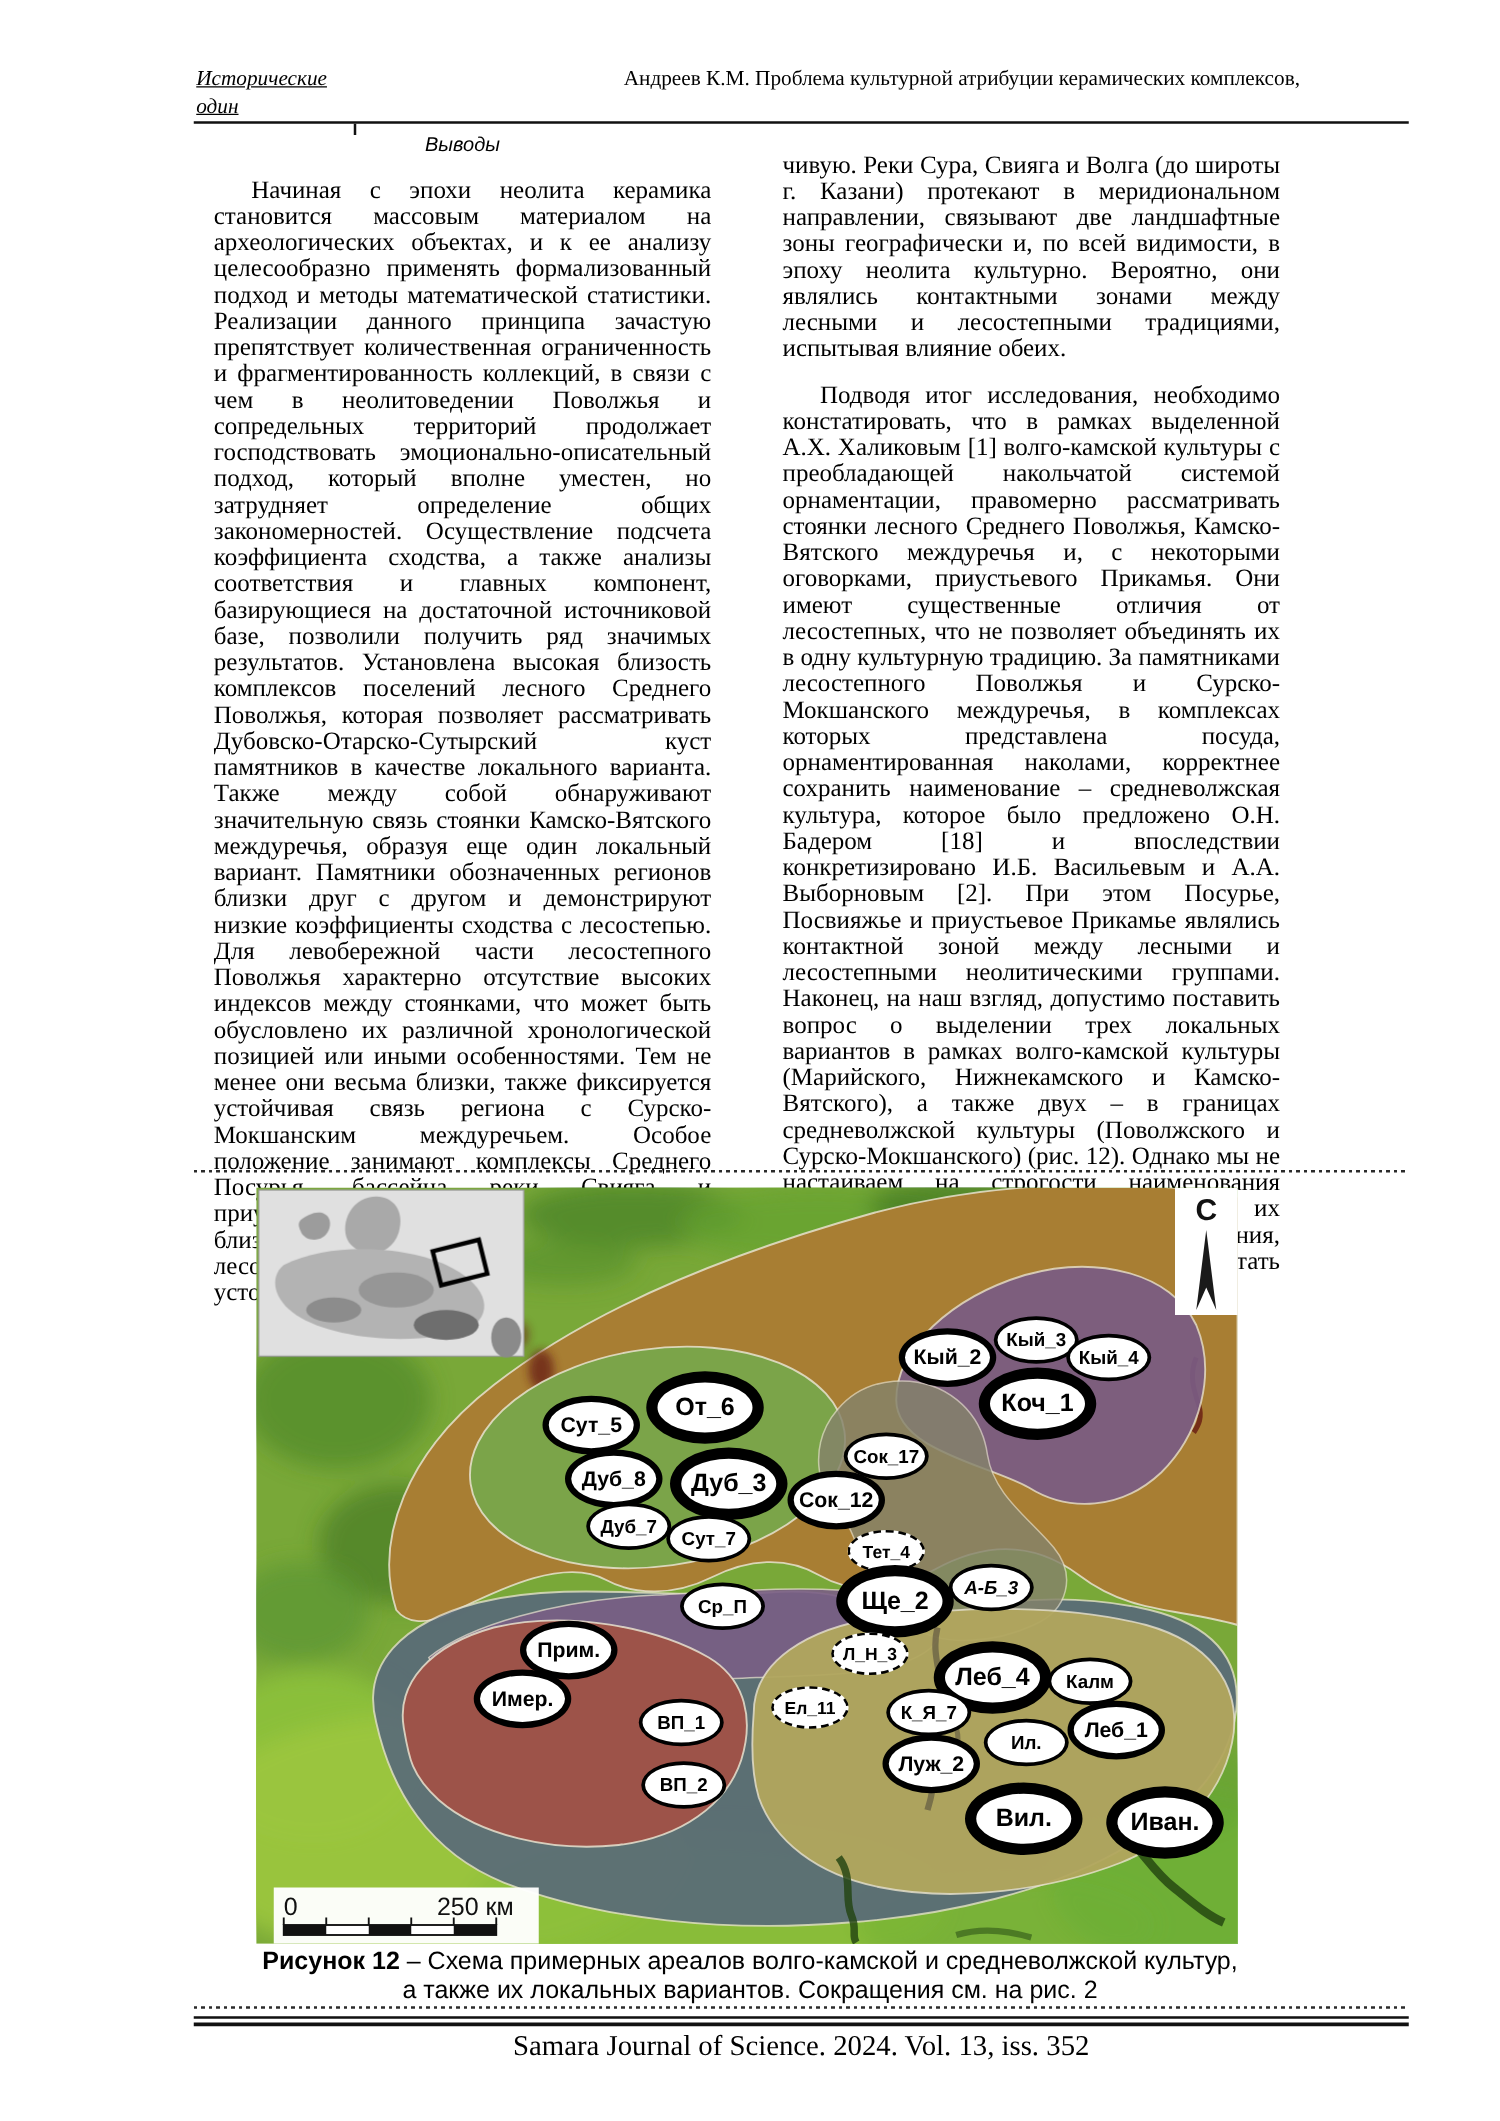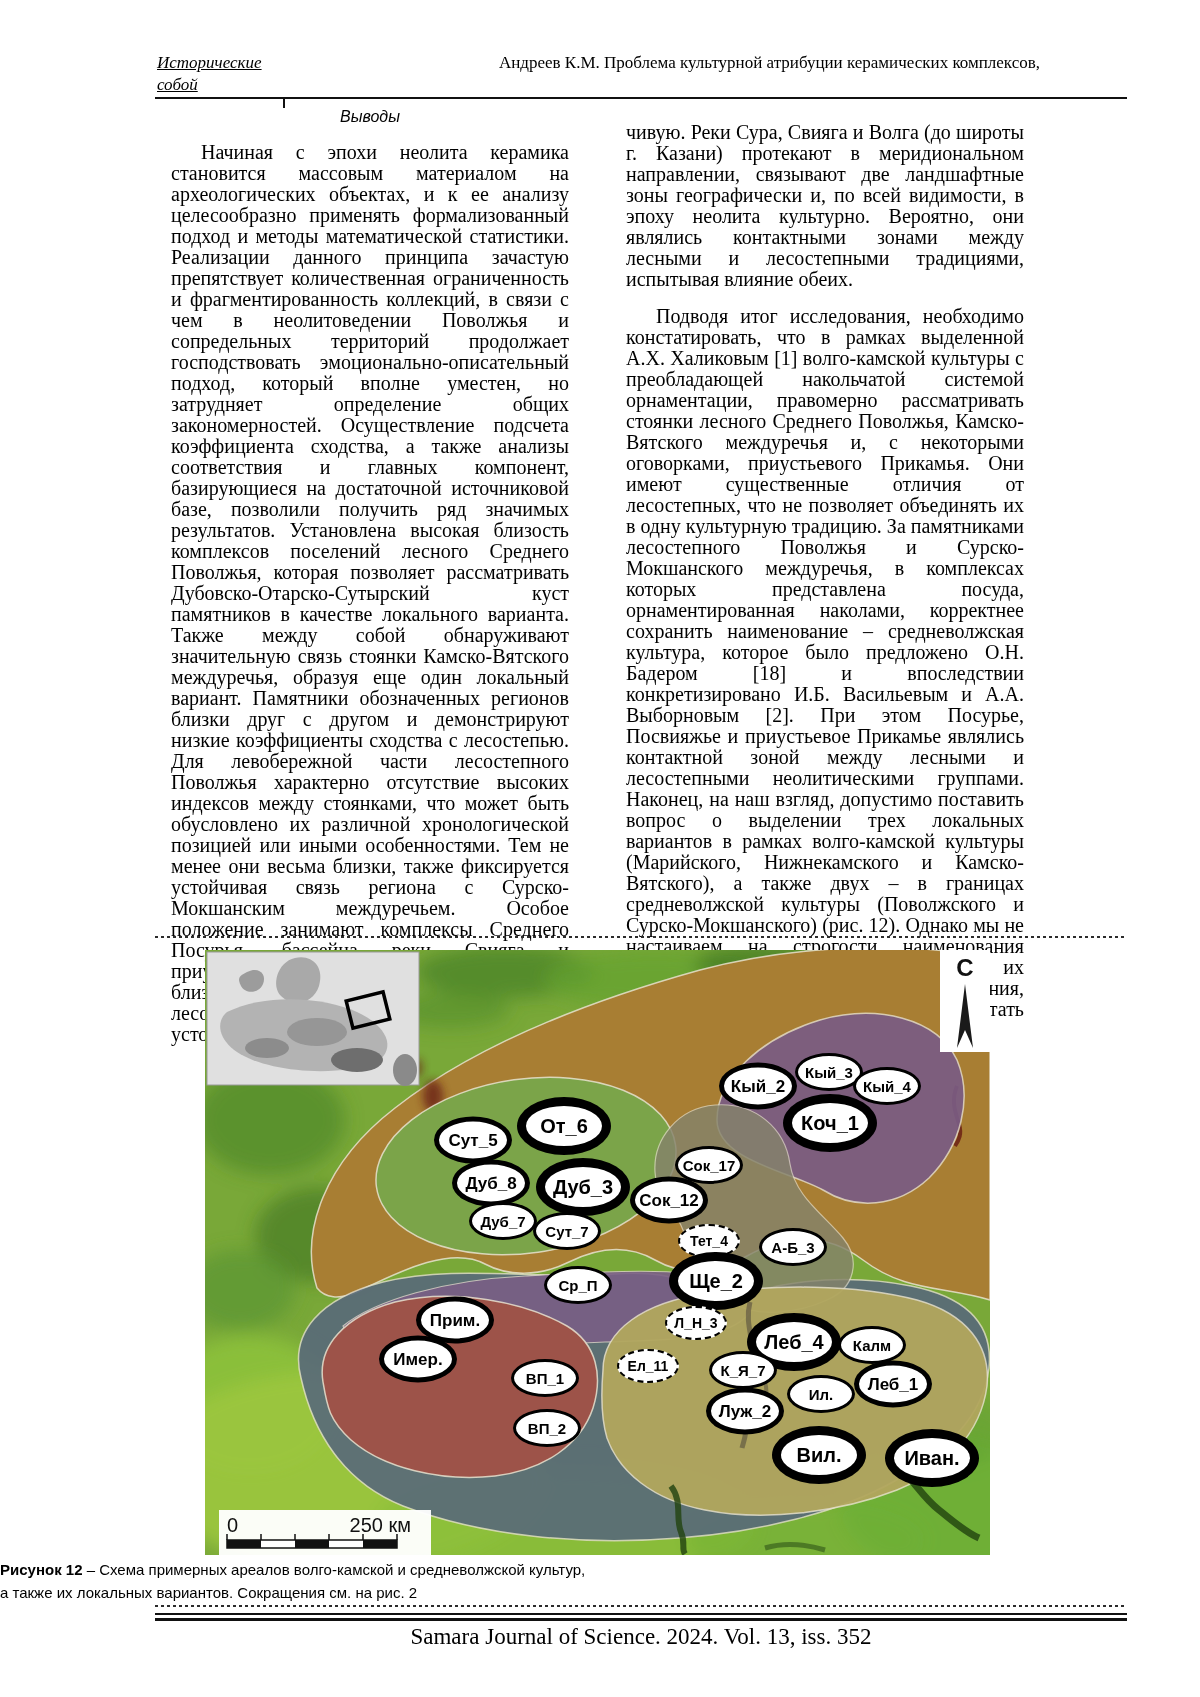--- a/index.html
+++ b/index.html
@@ -31,32 +31,32 @@
   .site{position:absolute;transform:translate(-50%,-50%);background:#ffffff;border:3px solid #000;border-radius:50%;
         display:flex;align-items:center;justify-content:center;font-family:"Liberation Sans",sans-serif;
         font-weight:bold;color:#000;white-space:nowrap;box-sizing:border-box;}
   .site.xl{width:94px;height:58px;border-width:9px;font-size:20px;}
   .site.lg{width:78px;height:47px;border-width:5px;font-size:17px;}
   .site.sm{width:68px;height:38px;border-width:3px;font-size:15px;}
   .site.dash{width:62px;height:34px;border:2px dashed #000;font-size:14px;}
   svg text{font-family:"Liberation Sans",sans-serif;}
 
   
-  .caption{position:absolute;left:0;top:1558px;width:1200px;font-family:"Liberation Sans",sans-serif;font-size:15px;line-height:23px;}
+  .caption{position:absolute;left:0;top:1558px;width:1200px;text-align:center;font-family:"Liberation Sans",sans-serif;font-size:20px;line-height:23px;}
   .caption b{font-weight:bold;}
   .footer{position:absolute;left:155px;top:1624px;width:972px;display:flex;justify-content:center;font-size:23px;font-family:Liberation Serif, serif;}
 </style>
 </head>
 <body>
 
 <div class="page">
 
   <div class="header-left">
     <div>Исторические</div>
-    <div>собой</div>
+    <div>один</div>
   </div>
   <div class="header-right">
     <div>Андреев К.М. Проблема культурной атрибуции керамических комплексов,</div>
   </div>
   <div class="header-rule"></div>
   <div class="header-tick"></div>
 
   <div class="col col-left">
     <h3 class="heading">Выводы</h3>
     <p class="indent">Начиная с эпохи неолита керамика становится массовым материалом на археологических объектах, и к ее анализу целесообразно применять формализованный подход и методы математической статистики. Реализации данного принципа зачастую препятствует количественная ограниченность и фрагментированность коллекций, в связи с чем в неолитоведении Поволжья и сопредельных территорий продолжает господствовать эмоционально-описательный подход, который вполне уместен, но затрудняет определение общих закономерностей. Осуществление подсчета коэффициента сходства, а также анализы соответствия и главных компонент, базирующиеся на достаточной источниковой базе, позволили получить ряд значимых результатов. Установлена высокая близость комплексов поселений лесного Среднего Поволжья, которая позволяет рассматривать Дубовско-Отарско-Сутырский куст памятников в качестве локального варианта. Также между собой обнаруживают значительную связь стоянки Камско-Вятского междуречья, образуя еще один локальный вариант. Памятники обозначенных регионов близки друг с другом и демонстрируют низкие коэффициенты сходства с лесостепью. Для левобережной части лесостепного Поволжья характерно отсутствие высоких индексов между стоянками, что может быть обусловлено их различной хронологической позицией или иными особенностями. Тем не менее они весьма близки, также фиксируется устойчивая связь региона с Сурско-Мокшанским междуречьем. Особое положение занимают комплексы Среднего Посурья, бассейна реки Свияга и приустьевого Прикамья, они обнаруживают близость со стоянками как лесной, так и лесостепной зон, причем с последними более устой-</p>
@@ -164,21 +164,21 @@
     <div class="sites">
         <div class="site lg" style="left: 268px; top: 190px;">Сут_5</div>
         <div class="site xl" style="left: 359px; top: 176px;">От_6</div>
         <div class="site lg" style="left: 286px; top: 233px;">Дуб_8</div>
         <div class="site xl" style="left: 378px; top: 237px;">Дуб_3</div>
         <div class="site sm" style="left: 298px; top: 271px;">Дуб_7</div>
         <div class="site sm" style="left: 362px; top: 281px;">Сут_7</div>
         <div class="site sm" style="left: 504px; top: 215px;">Сок_17</div>
         <div class="site lg" style="left: 464px; top: 250px;">Сок_12</div>
         <div class="site dash" style="left: 504px; top: 291px;">Тет_4</div>
-        <div class="site sm" style="left: 588px; top: 297px;">А-Б_3</div>
+        <div class="site sm" style="left: 588px; top: 320px; font-style: italic;">А-Б_3</div>
         <div class="site xl" style="left: 511px; top: 331px;">Ще_2</div>
         <div class="site sm" style="left: 373px; top: 335px;">Ср_П</div>
         <div class="site dash" style="left: 491px; top: 373px;">Л_Н_3</div>
         <div class="site lg" style="left: 553px; top: 136px;">Кый_2</div>
         <div class="site sm" style="left: 624px; top: 122px;">Кый_3</div>
         <div class="site sm" style="left: 682px; top: 136px;">Кый_4</div>
         <div class="site xl" style="left: 625px; top: 173px;">Коч_1</div>
         <div class="site lg" style="left: 250px; top: 370px;">Прим.</div>
         <div class="site lg" style="left: 213px; top: 409px;">Имер.</div>
         <div class="site sm" style="left: 340px; top: 428px;">ВП_1</div>

